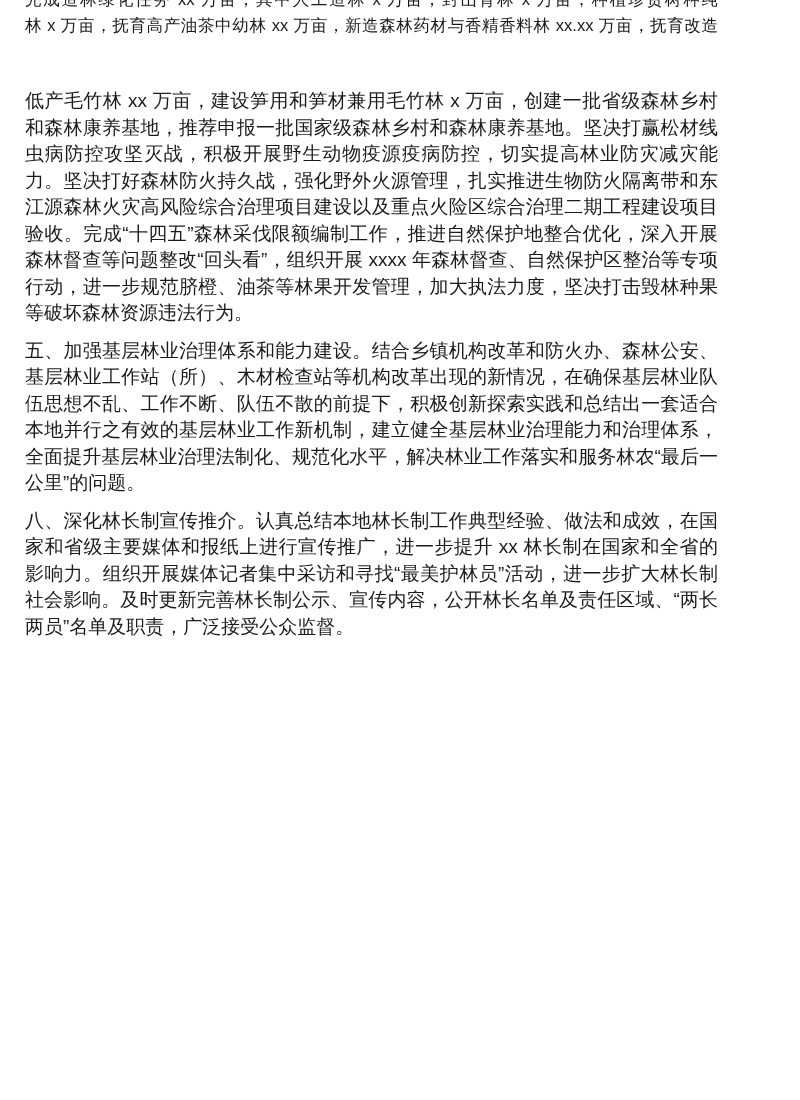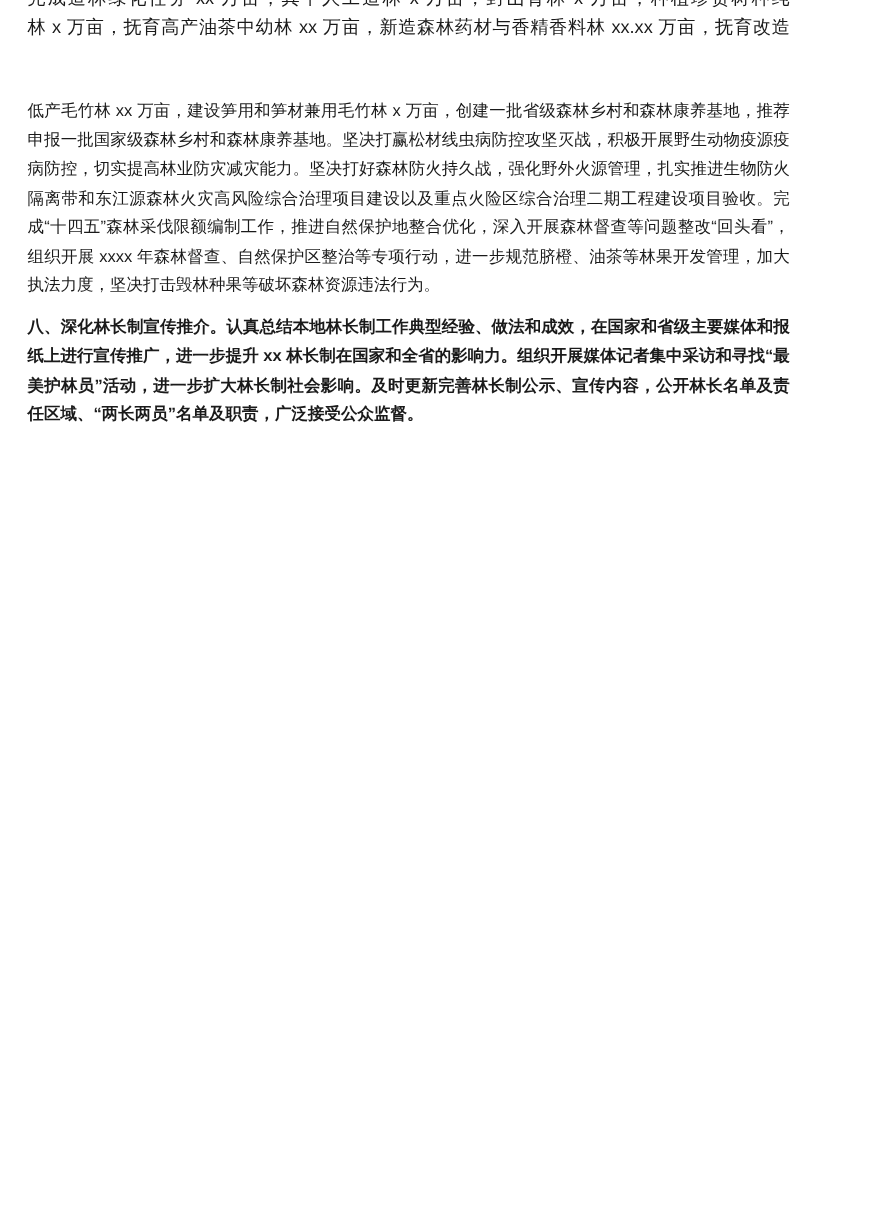--- a/index.html
+++ b/index.html
@@ -26,41 +26,42 @@
     font-size: 16.5px;
     line-height: 26px;
     text-align: justify;
     text-align-last: justify; 
     word-break: break-all;
   }
   .page-gap {
     height: 50px;
   }
   .para {
-    font-size: 15px;
+    font-size: 19px;
     line-height: 26.5px;
     text-align: justify;
     word-break: break-all;
     margin-bottom: 11px;
   }
-  .para:last-child { margin-bottom: 0; font-weight: bold; }
+  .para:last-child { margin-bottom: 0; }
 </style>
 </head>
 <body>
 
 <div class="page">
   <div class="content">
 
     <div class="frag-line">完成造林绿化任务 xx 万亩，其中人工造林 x 万亩，封山育林 x 万亩，种植珍贵树种纯</div>
 
     <div class="frag-line">林 x 万亩，抚育高产油茶中幼林 xx 万亩，新造森林药材与香精香料林 xx.xx 万亩，抚育改造</div>
 
     <div class="page-gap"></div>
 
     <p class="para">低产毛竹林 xx 万亩，建设笋用和笋材兼用毛竹林 x 万亩，创建一批省级森林乡村和森林康养基地，推荐申报一批国家级森林乡村和森林康养基地。坚决打赢松材线虫病防控攻坚灭战，积极开展野生动物疫源疫病防控，切实提高林业防灾减灾能力。坚决打好森林防火持久战，强化野外火源管理，扎实推进生物防火隔离带和东江源森林火灾高风险综合治理项目建设以及重点火险区综合治理二期工程建设项目验收。完成“十四五”森林采伐限额编制工作，推进自然保护地整合优化，深入开展森林督查等问题整改“回头看”，组织开展 xxxx 年森林督查、自然保护区整治等专项行动，进一步规范脐橙、油茶等林果开发管理，加大执法力度，坚决打击毁林种果等破坏森林资源违法行为。</p>
 
+    <p class="para">五、加强基层林业治理体系和能力建设。结合乡镇机构改革和防火办、森林公安、基层林业工作站（所）、木材检查站等机构改革出现的新情况，在确保基层林业队伍思想不乱、工作不断、队伍不散的前提下，积极创新探索实践和总结出一套适合本地并行之有效的基层林业工作新机制，建立健全基层林业治理能力和治理体系，全面提升基层林业治理法制化、规范化水平，解决林业工作落实和服务林农“最后一公里”的问题。</p>
 
 
 
     <p class="para">八、深化林长制宣传推介。认真总结本地林长制工作典型经验、做法和成效，在国家和省级主要媒体和报纸上进行宣传推广，进一步提升 xx 林长制在国家和全省的影响力。组织开展媒体记者集中采访和寻找“最美护林员”活动，进一步扩大林长制社会影响。及时更新完善林长制公示、宣传内容，公开林长名单及责任区域、“两长两员”名单及职责，广泛接受公众监督。</p>
 
   </div>
 </div>
 
 </body></html>

